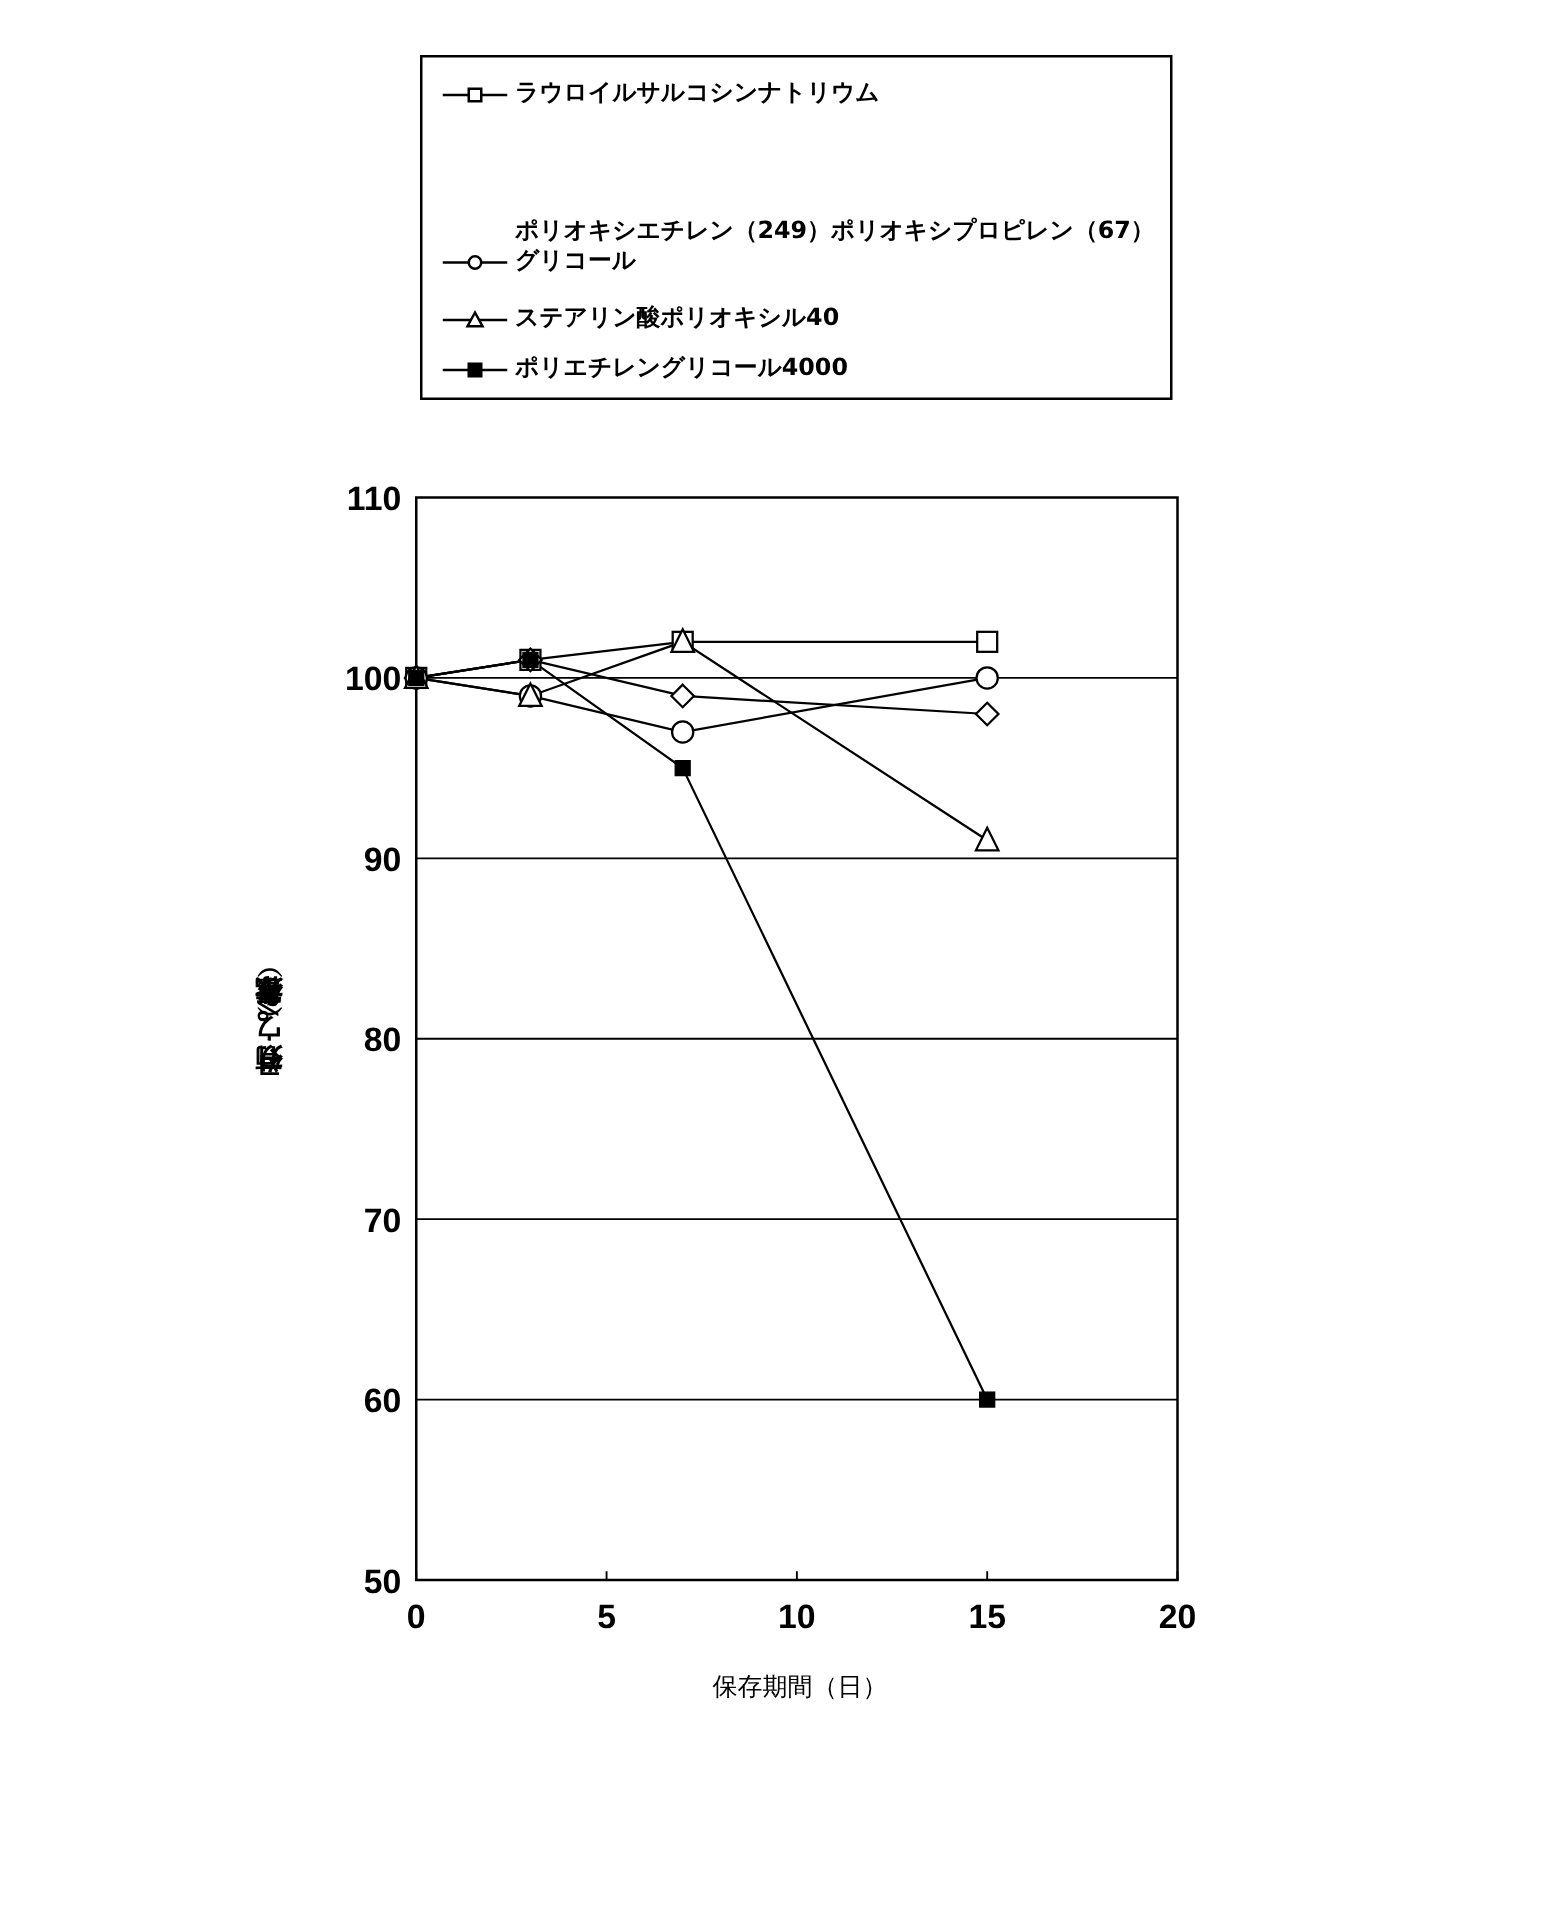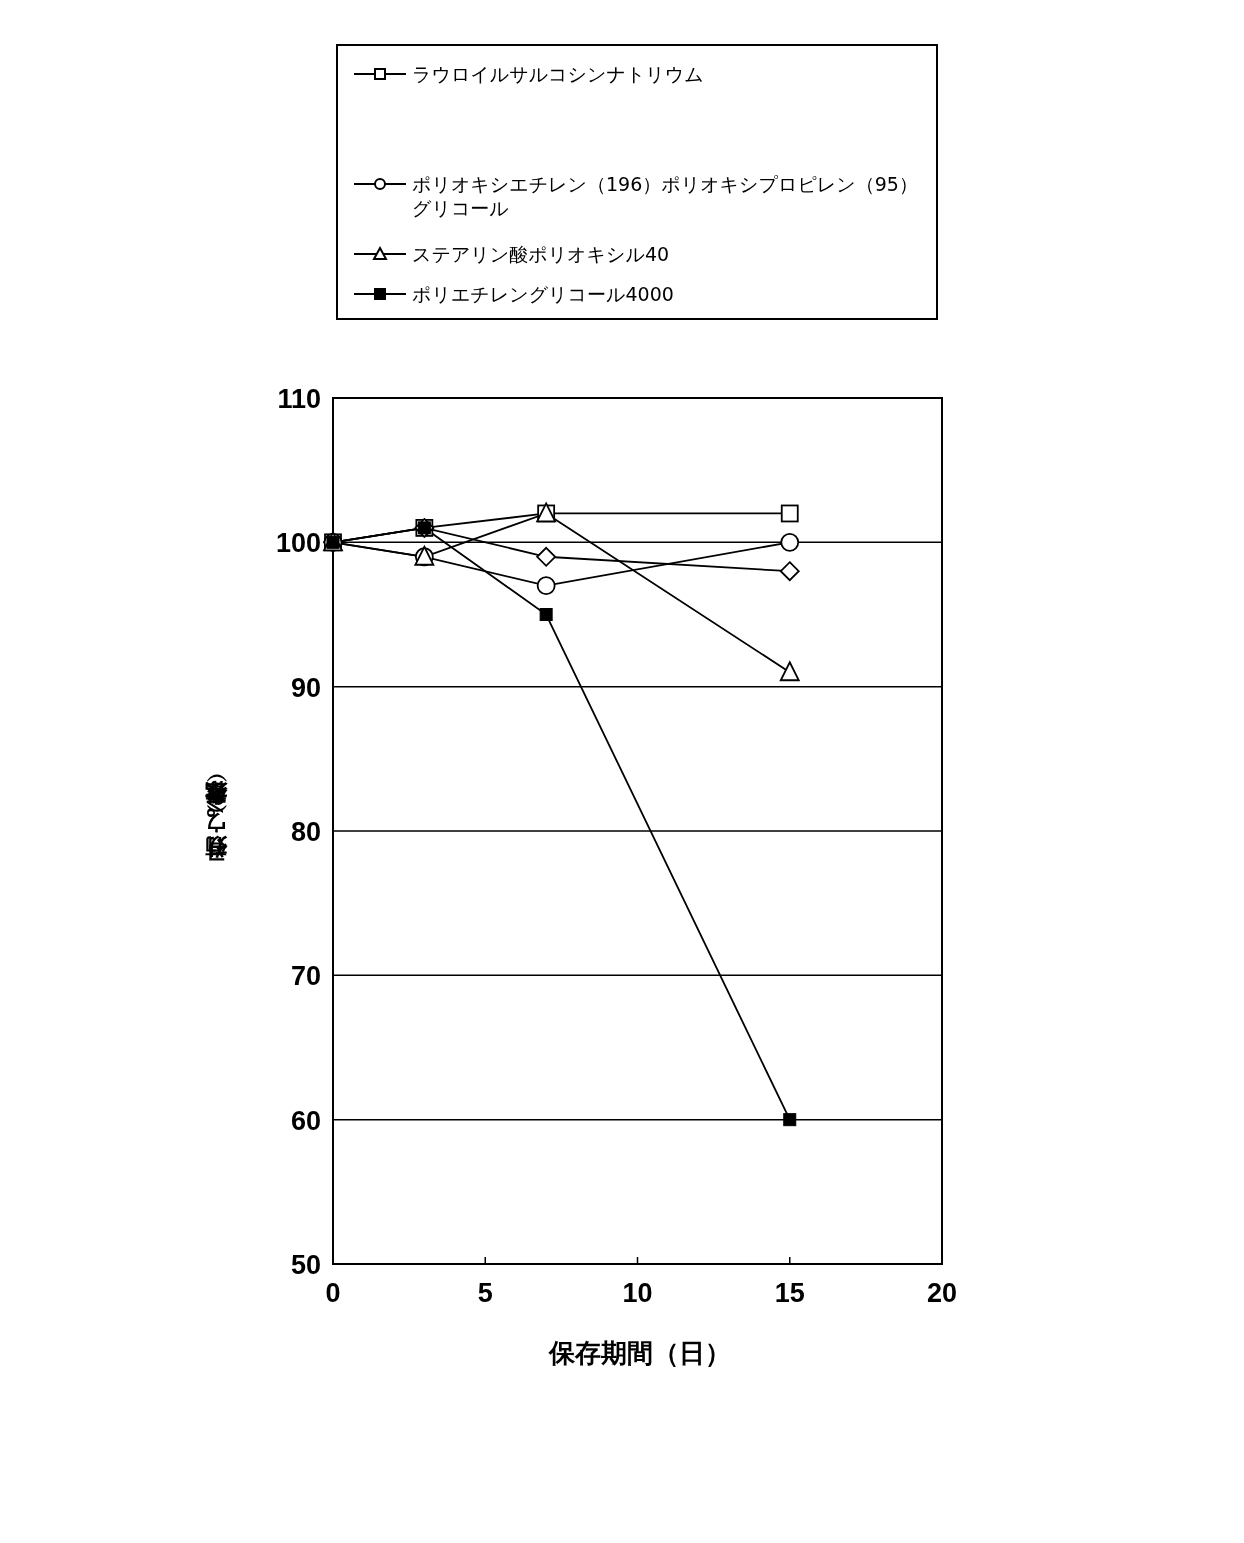--- a/index.html
+++ b/index.html
@@ -1,48 +1,48 @@
 <!DOCTYPE html>
 <html><head>
 <meta charset="utf-8">
 <style>
   html, body { margin: 0; padding: 0; background: #ffffff; }
   body { width: 1244px; height: 1543px; position: relative; font-family: "DejaVu Sans", sans-serif; color: #000; }
   .legend {
     position: absolute; left: 336px; top: 44px; width: 602px; height: 276px;
     border: 2px solid #000; box-sizing: border-box; background: #fff;
   }
-  .legend-item { position: absolute; left: 16px; display: flex; align-items: flex-start; font-size: 19px; font-weight: normal; line-height: 24px; }
+  .legend-item { position: absolute; left: 16px; display: flex; align-items: flex-end; font-size: 19px; font-weight: bold; line-height: 24px; }
   .legend-item svg { flex: 0 0 auto; margin-top: 2px; margin-right: 6px; }
   .legend-label { white-space: pre-line; }
   svg text { font-family: "Liberation Sans", sans-serif; }
   .ylabel {
     position: absolute; left: 196px; top: 700px; width: 40px; height: 270px;
     writing-mode: vertical-rl; transform: rotate(180deg); font-size: 22px; font-weight: bold;
     display: flex; align-items: center; justify-content: center; letter-spacing: 1px;
   }
-  .xlabel { position: absolute; left: 520px; top: 1336px; width: 240px; text-align: center; font-size: 26px; font-weight: bold; }
+  .xlabel { position: absolute; left: 520px; top: 1336px; width: 240px; text-align: center; font-size: 20px; font-weight: normal; }
 </style>
 </head>
 <body>
 
 <div class="legend">
   <div class="legend-item" style="top:16px">
     <svg width="52" height="20">
         <line x1="0" y1="10" x2="52" y2="10" stroke="#000" stroke-width="2"></line>
         <rect x="21" y="5" width="10" height="10" fill="#fff" stroke="#000" stroke-width="2"></rect>
       </svg>
     <span class="legend-label">ラウロイルサルコシンナトリウム</span>
   </div>
   <div class="legend-item" style="top:126px">
     <svg width="52" height="20">
         <line x1="0" y1="10" x2="52" y2="10" stroke="#000" stroke-width="2"></line>
         <circle cx="26" cy="10" r="5" fill="#fff" stroke="#000" stroke-width="2"></circle>
       </svg>
-    <span class="legend-label">ポリオキシエチレン（196）ポリオキシプロピレン（95）
+    <span class="legend-label">ポリオキシエチレン（249）ポリオキシプロピレン（67）
 グリコール</span>
   </div>
   <div class="legend-item" style="top:196px">
     <svg width="52" height="20">
         <line x1="0" y1="10" x2="52" y2="10" stroke="#000" stroke-width="2"></line>
         <polygon points="26,4 32,15 20,15" fill="#fff" stroke="#000" stroke-width="2"></polygon>
       </svg>
     <span class="legend-label">ステアリン酸ポリオキシル40</span>
   </div>
   <div class="legend-item" style="top:236px">

